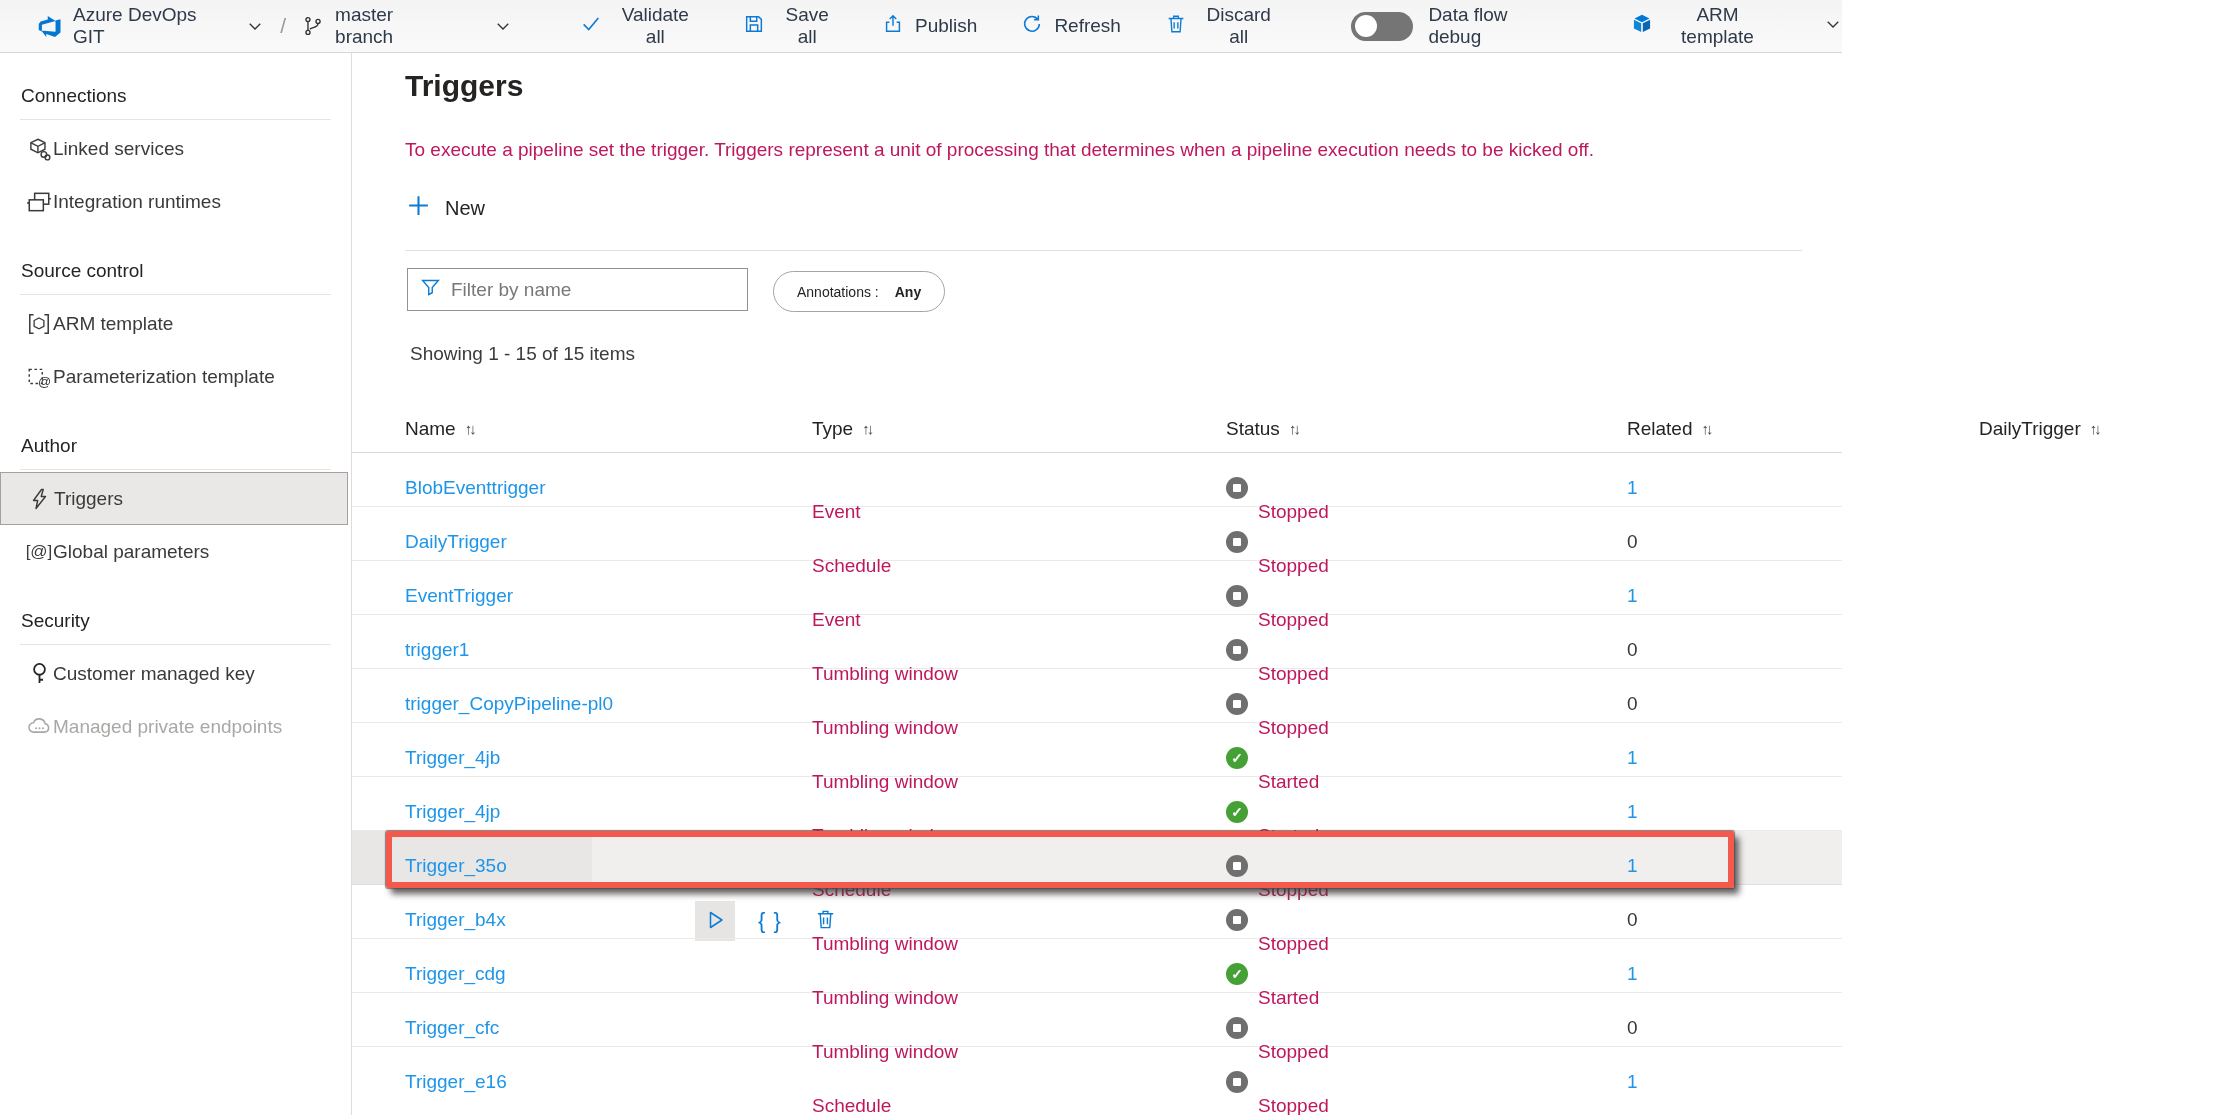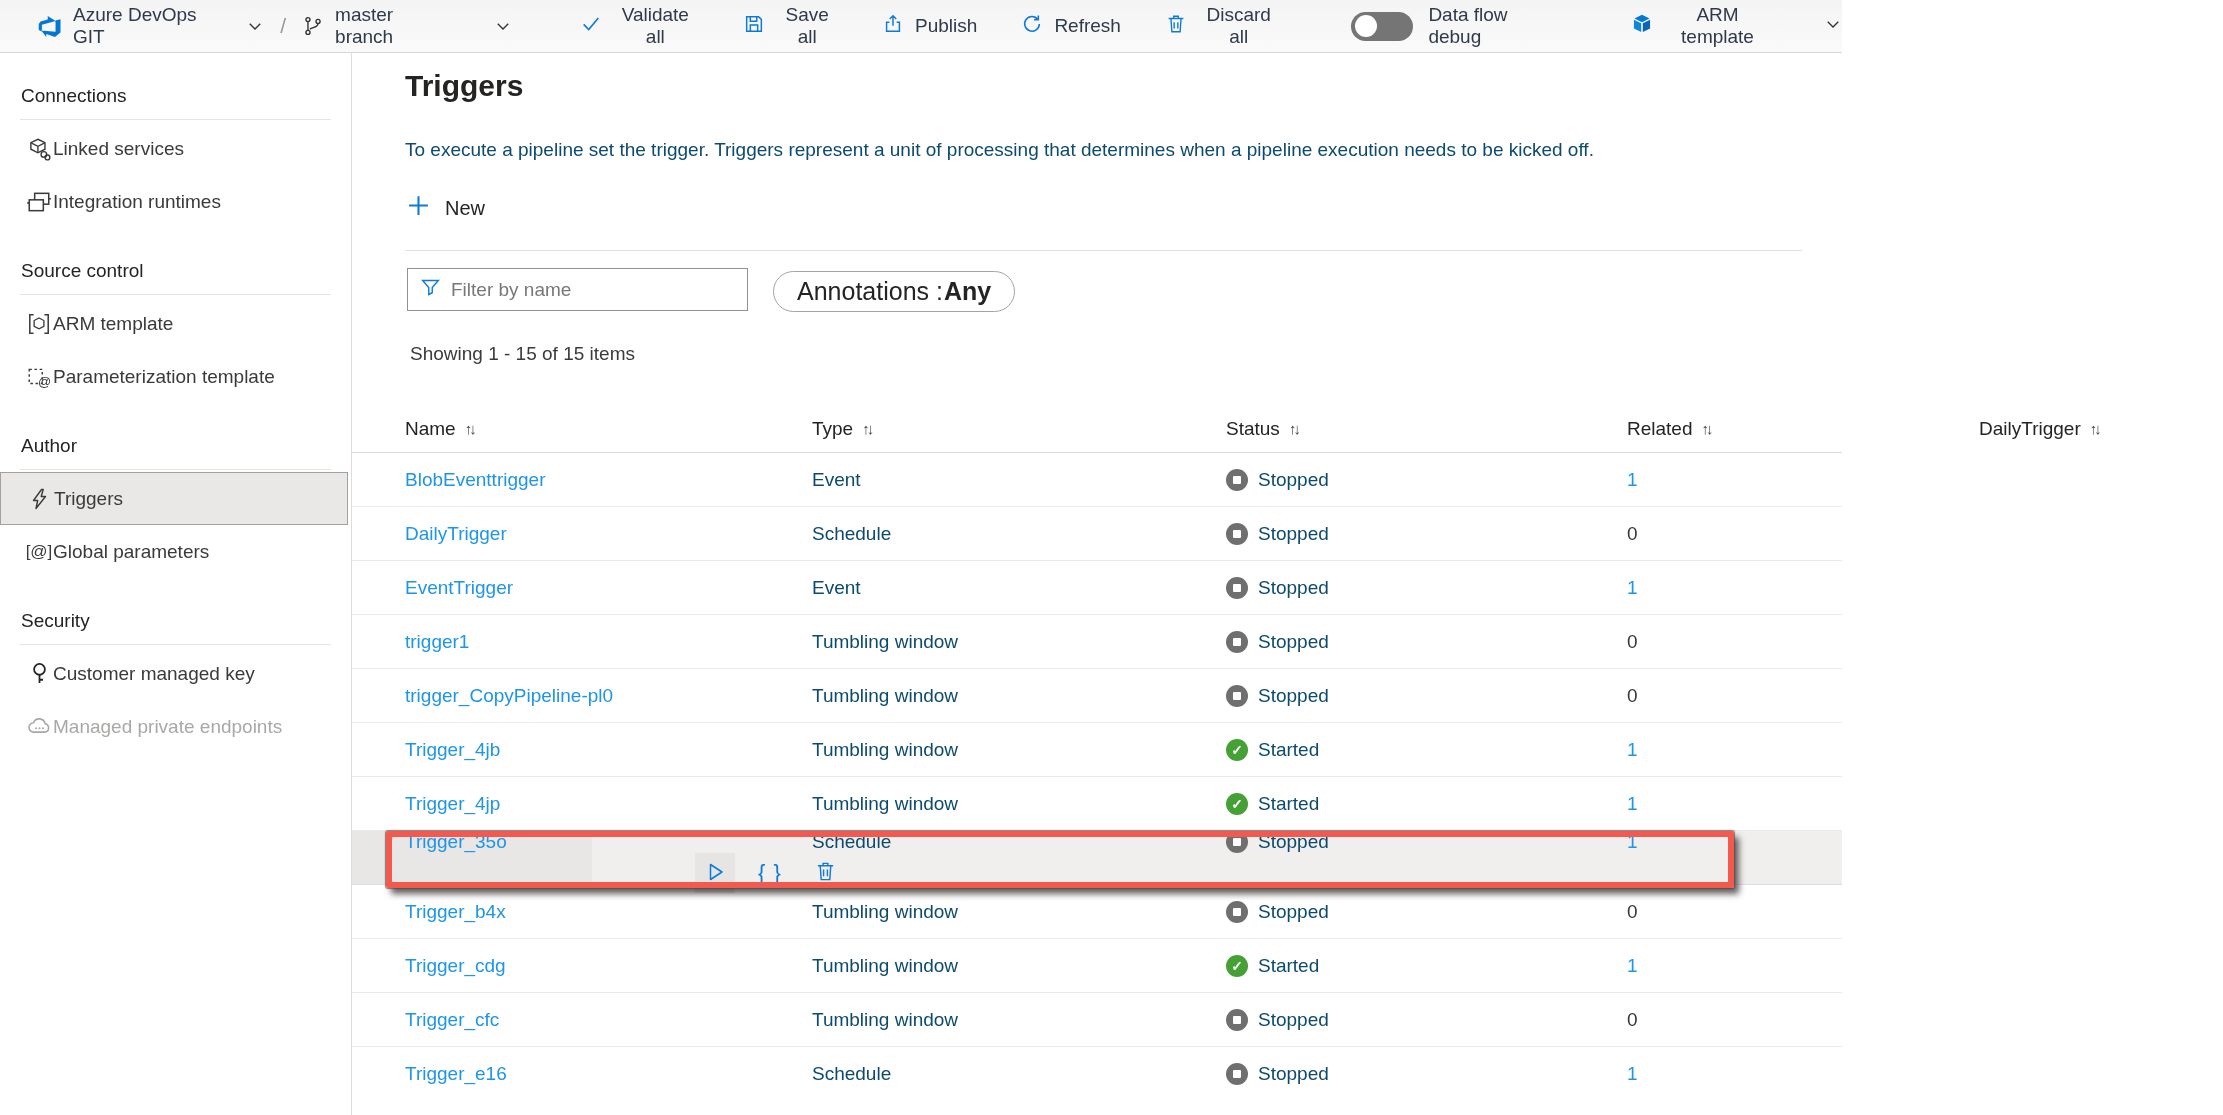--- a/index.html
+++ b/index.html
@@ -32,53 +32,53 @@
   .sb-item .sb-icon { width:28px; display:flex; justify-content:center; color:#3b3a39; }
   .sb-item.selected { background:#e9e8e7; border:1px solid #a3a19f; margin-right:3px; }
   .sb-item.disabled { color:#aaa8a6; cursor:default; }
   .sb-item.disabled .sb-icon svg * { stroke:#aaa8a6; }
   .sb-section { margin-bottom:22px; }
   .gp-glyph { font-size:17px; letter-spacing:0px; color:#3b3a39; }
 
   
   .content { position:absolute; top:53px; left:352px; right:0; bottom:0; background:#fff; }
   .page-title { position:absolute; left:53px; top:16px; font-size:30px; font-weight:600; color:#252423; }
-  .page-desc { position:absolute; left:53px; top:86px; font-size:19px; color:#0c4a6e; }
+  .page-desc { position:absolute; left:53px; top:86px; font-size:19px; color:#be185d; }
   .new-btn { position:absolute; left:54px; top:140px; display:flex; align-items:center; gap:14px;
     background:none; border:none; font-size:20px; color:#252423; cursor:pointer; }
   .top-divider { position:absolute; left:53px; right:40px; top:197px; height:1px; background:#e3e1df; }
 
   .filter-box { position:absolute; left:55px; top:215px; width:341px; height:43px;
     border:1px solid #949290; background:#fff; display:flex; align-items:center; padding:0 12px; }
   .filter-box input { border:none; outline:none; font-size:19px; flex:1; margin-left:10px;
     font-family:inherit; color:#333; background:transparent; }
   .filter-box input::placeholder { color:#7a7876; }
   .annotations-pill { position:absolute; left:421px; top:218px; height:41px; border:1px solid #a6a4a2;
-    border-radius:21px; display:flex; align-items:center; padding:0 23px; font-size:25px;
-    color:#252423; cursor:pointer; gap:1px; }
+    border-radius:21px; display:flex; align-items:center; padding:0 23px; font-size:14px;
+    color:#252423; cursor:pointer; gap:16px; }
   .annotations-pill b { font-weight:bold; }
   .showing { position:absolute; left:58px; top:290px; font-size:19px; color:#3d3b39; }
 
   .thead { position:absolute; left:0; right:0; top:352px; height:48px; display:grid;
     grid-template-columns:407px 414px 401px 352px 1fr; padding:0 33px 0 53px;
     align-items:center; border-bottom:1px solid #dcdad8; font-size:19px; color:#252423; }
   .thead .col { display:flex; align-items:center; gap:9px; cursor:pointer; }
   .thead .col:last-child { justify-self:end; }
   .sort { font-size:15px; color:#4a4846; letter-spacing:-3px; }
 
   .trows { position:absolute; left:0; right:0; top:400px; }
   .trow { position:relative; display:grid; grid-template-columns:407px 414px 401px 352px 1fr;
     padding:0 33px 0 53px; height:54px; align-items:center; border-bottom:1px solid #eceae8;
     font-size:19px; }
   .trow:last-child { border-bottom:none; }
   .trow .annotations-cell { justify-self:end; }
   a.name-link { color:#1e95e8; text-decoration:none; cursor:pointer; }
   a.rel-link { color:#1e95e8; text-decoration:none; cursor:pointer; }
   .rel-plain { color:#3a3836; }
-  .type-cell, .status-text { color:#0c4a6e; }
+  .type-cell, .status-text { color:#be185d;margin-top:48px; }
   .status-cell { display:flex; align-items:center; gap:10px; }
   .st-icon { width:22px; height:22px; border-radius:50%; display:flex; align-items:center;
     justify-content:center; flex:0 0 auto; }
   .st-stopped { background:#6f6f6f; }
   .st-stopped::after { content:""; width:8px; height:8px; background:#fff; border-radius:1px; }
   .st-started { background:#45a135; color:#fff; font-size:14px; font-weight:bold; }
   .st-started::after { content:"✓"; }
 
   .trow.hl { background:#f1efee; border-bottom:1px solid #e0dedd; }
   .trow.hl::before { content:""; position:absolute; left:0; top:0; bottom:0; width:240px;

